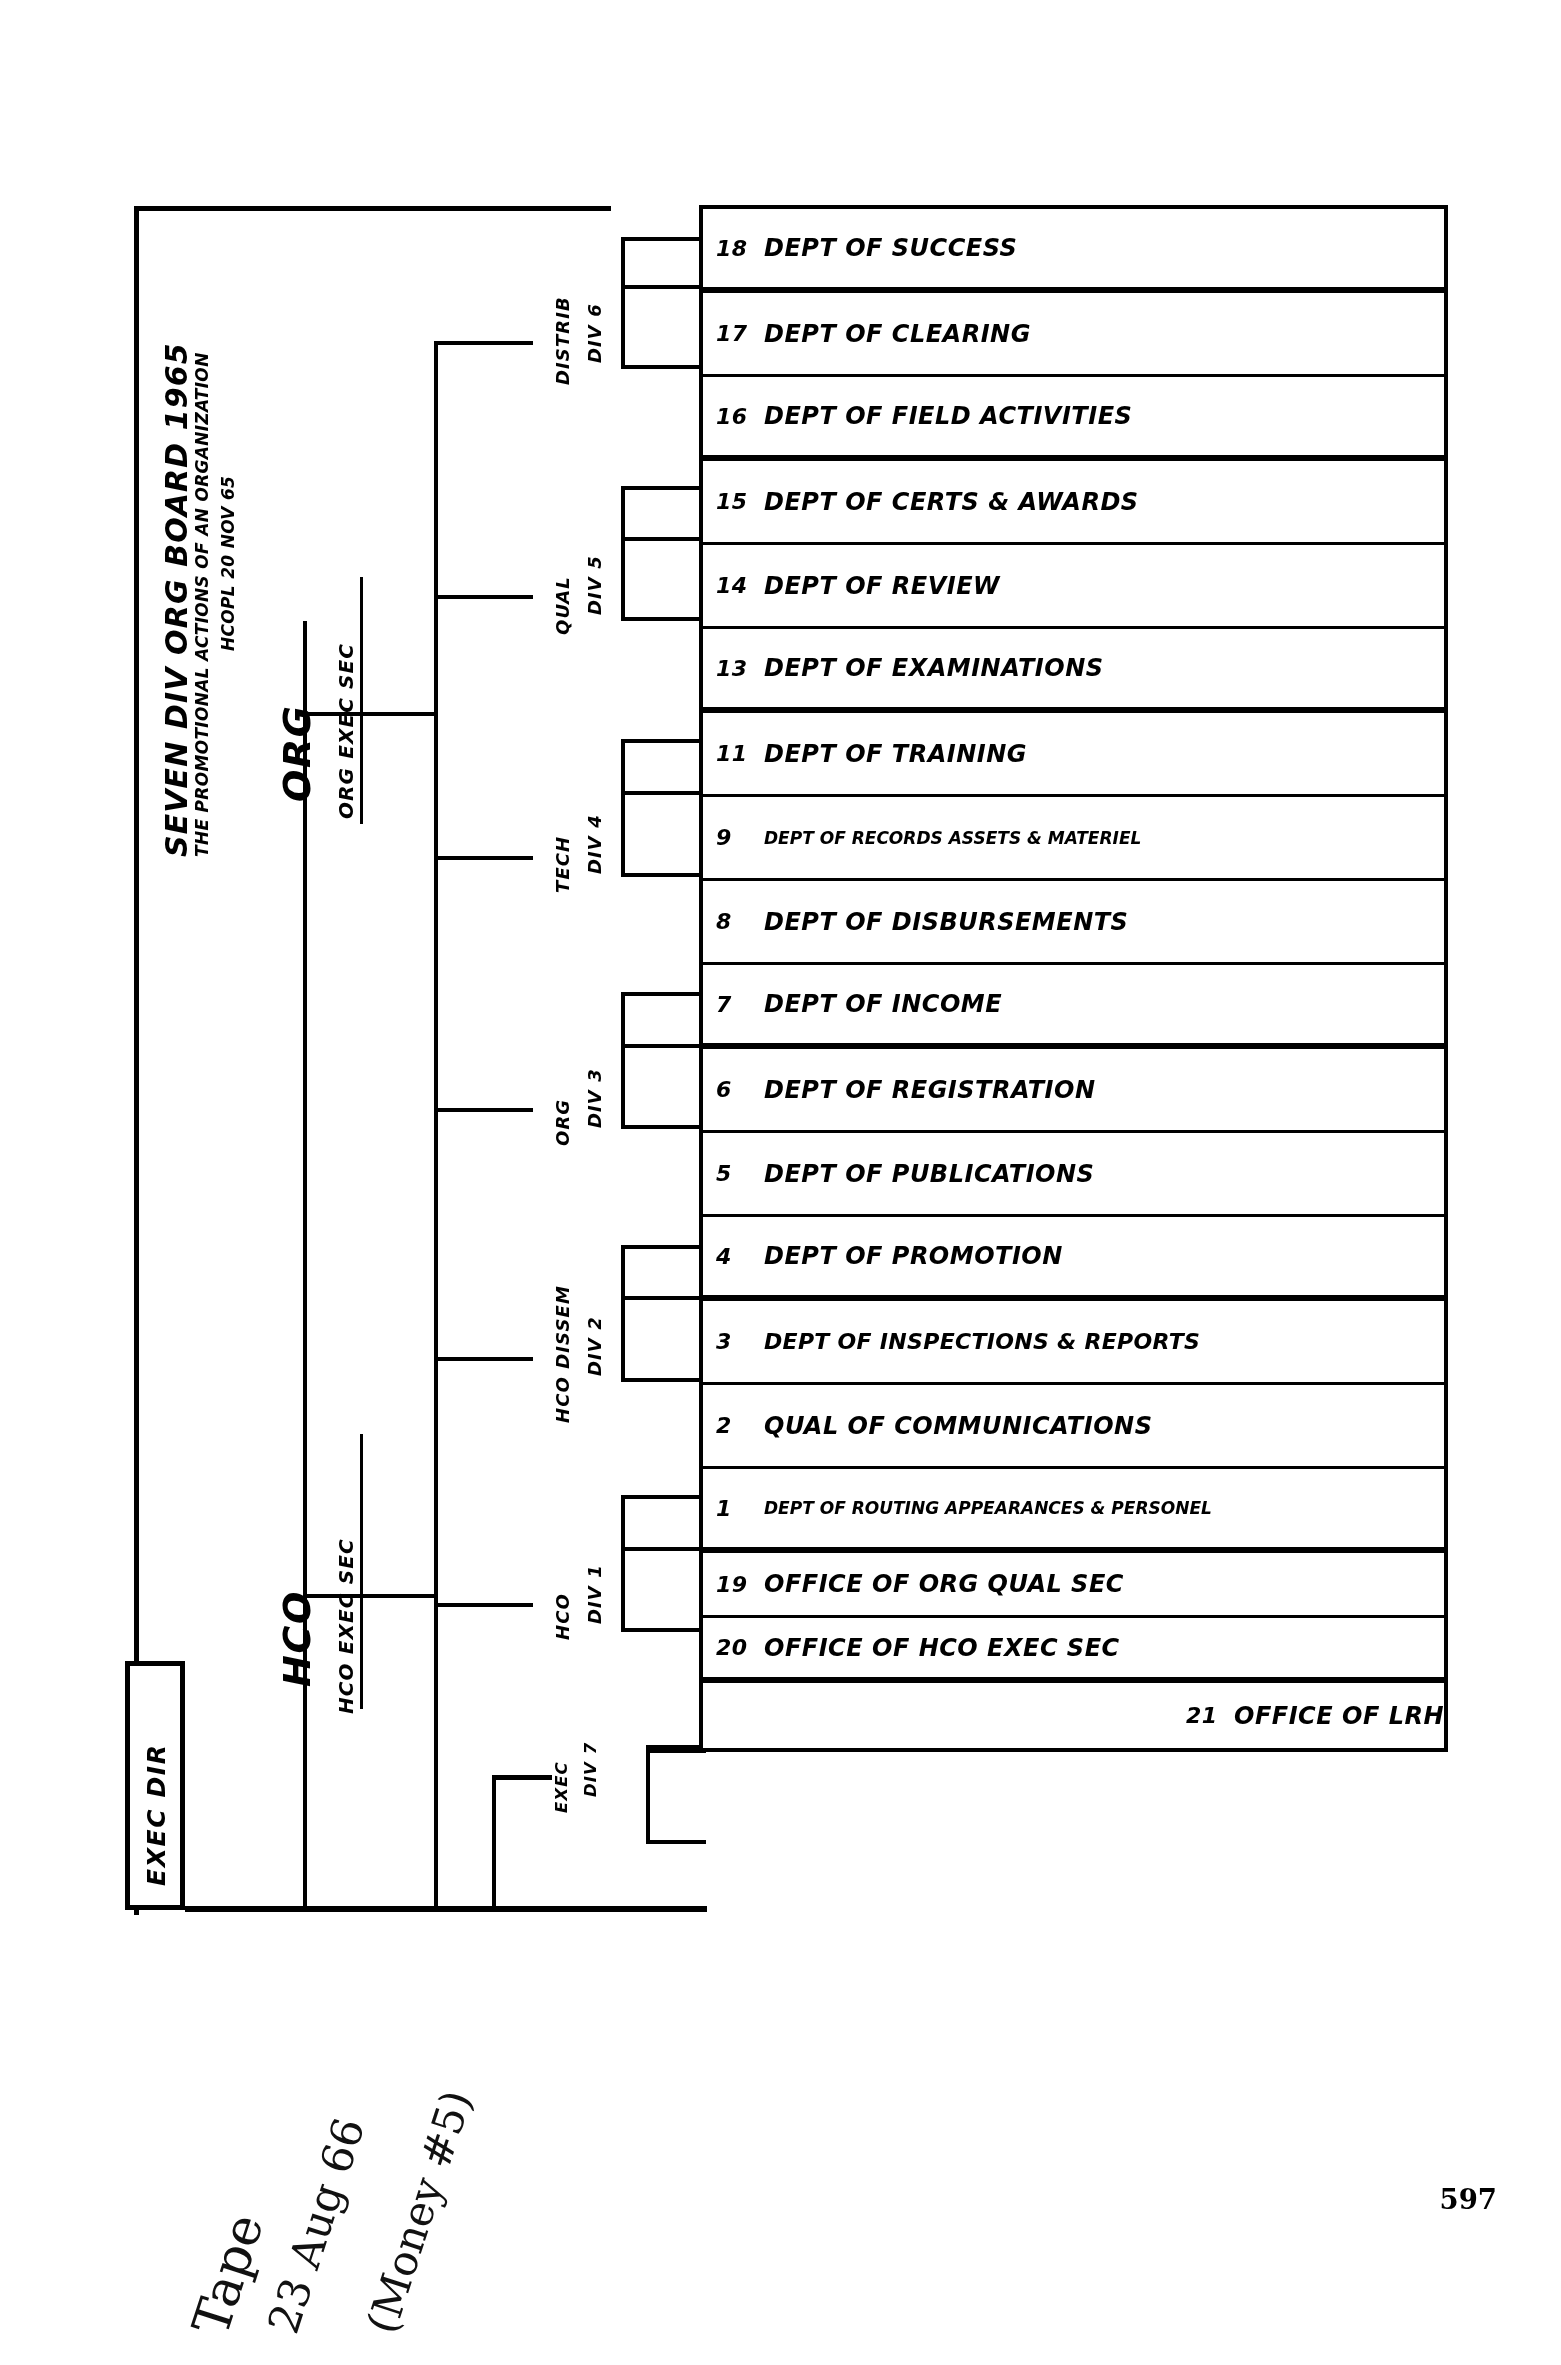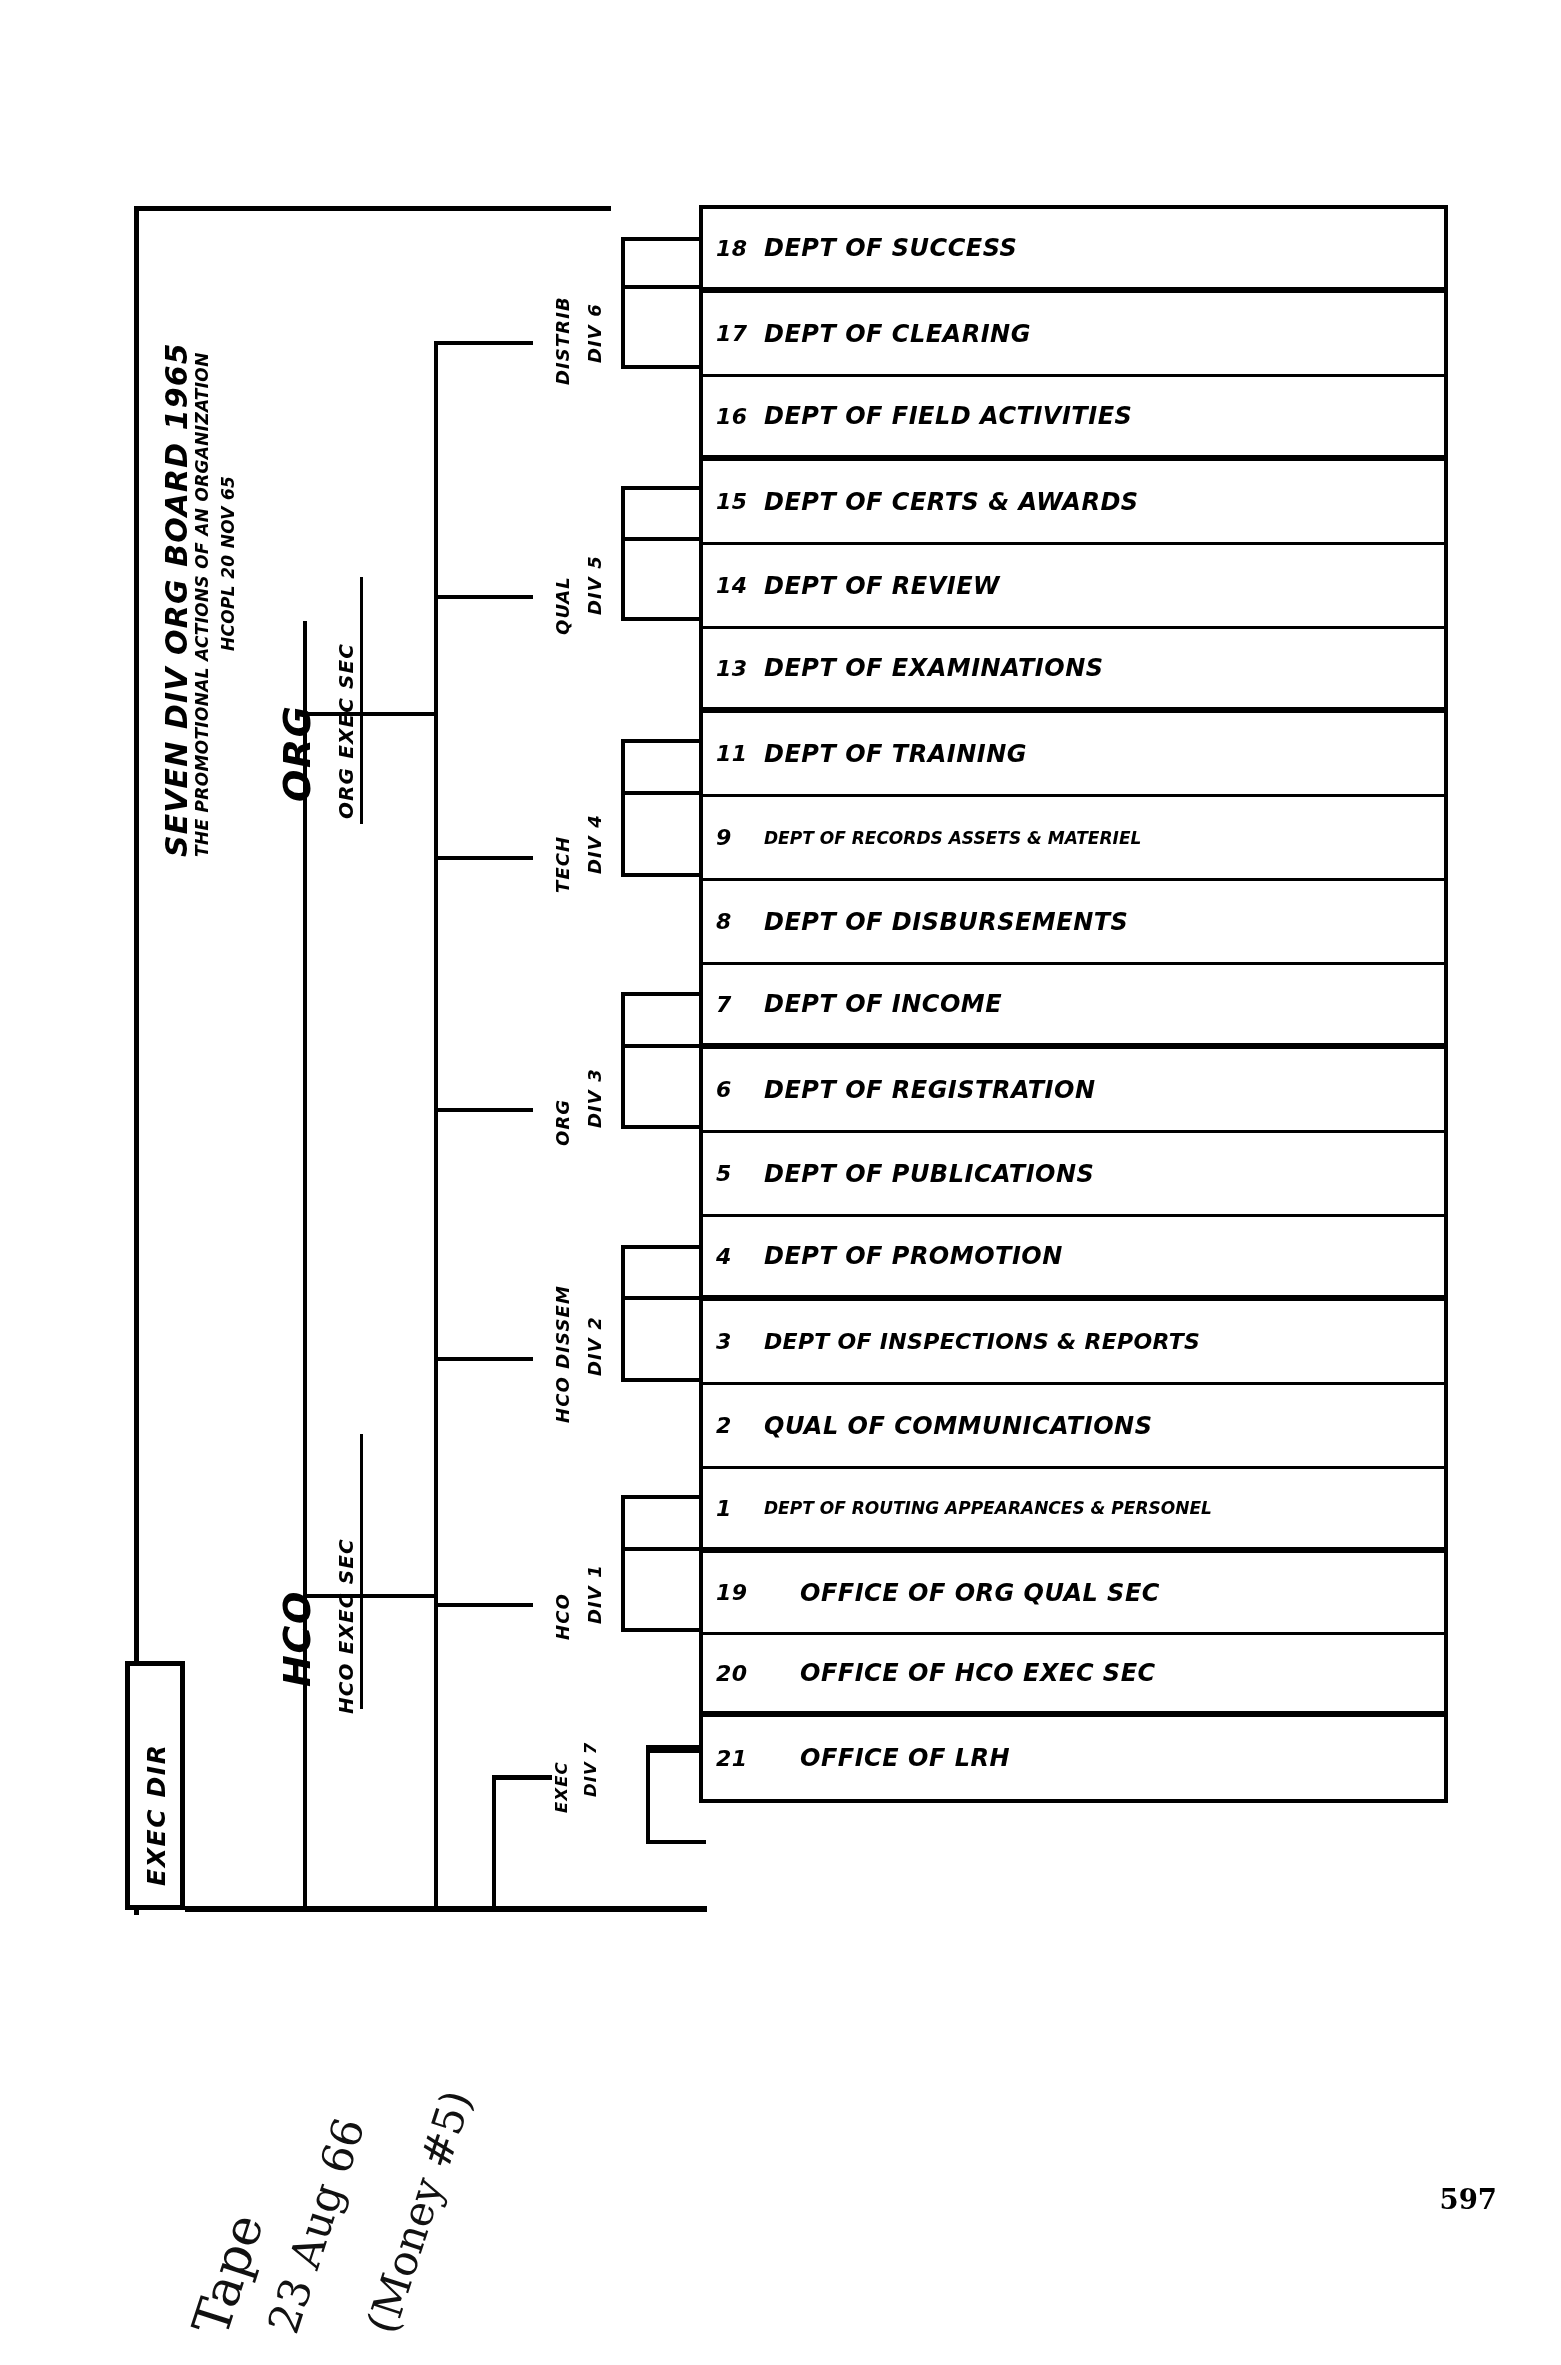--- a/index.html
+++ b/index.html
@@ -47,23 +47,23 @@
     background:#b91c1c;
   }
   .dept-row{
     position:relative;
     box-sizing:border-box;
     border-bottom:3.8px solid #000;
     background:#fff;
     display:flex;
     align-items:center;
   }
-  .dept-row:last-child{border-bottom:none;}
+  .dept-row:last-child{border-bottom:none;justify-content:flex-end;}
   .dept-row.h-tall{height:84px;}
-  .dept-row.h-mid{height:82px;gap:36px;}
+  .dept-row.h-mid{height:65px;}
   .dept-num{
     display:inline-block;
     width:40px;
     min-width:40px;
     text-align:left;
     padding-left:13px;
     font-size:22px;
     box-sizing:border-box;
   }
   .dept-label{

